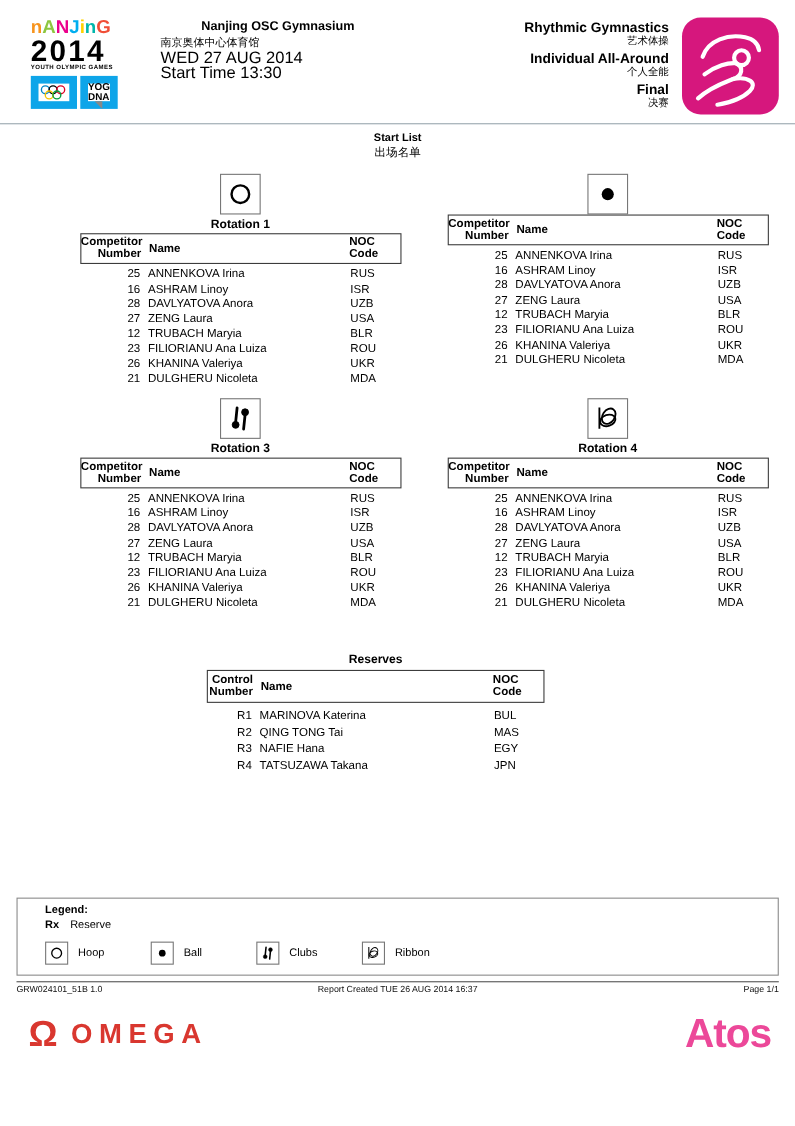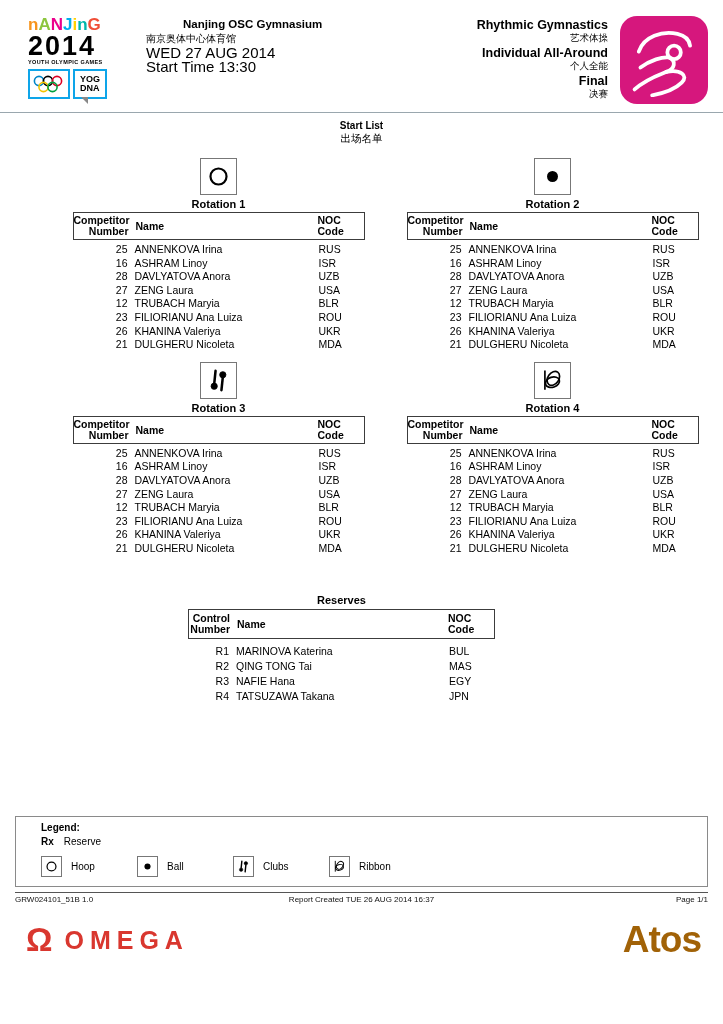--- a/index.html
+++ b/index.html
@@ -10,21 +10,21 @@
     display:flex; flex-direction:column; overflow:hidden; margin:0 auto;
   }
   
   .header { display:flex; align-items:flex-start; padding:16px 15px 6px 28px;
             border-bottom:1px solid #9aa7ae; min-height:113px; }
   .logo-col { width:96px; flex:none; }
   .wordmark { font-weight:bold; font-size:17px; letter-spacing:0; line-height:18px; }
   .logo-year { font-weight:bold; font-size:27px; line-height:25px; letter-spacing:2px; }
   .logo-tagline { font-weight:bold; font-size:5.5px; letter-spacing:.4px; }
   .logo-badges { display:flex; margin-top:4px; gap:3px; }
-  .badge-box { border:2px solid #0ea5e9; background:#fff; display:flex; align-items:center;
+  .badge-box { border:7px solid #0ea5e9; background:#fff; display:flex; align-items:center;
                justify-content:center; height:30px; }
   .rings-box { width:42px; }
   .yog-box { width:34px; font-weight:bold; font-size:9px; line-height:9px; position:relative; }
   .yog-box::after { content:""; position:absolute; left:6px; bottom:-7px; width:0; height:0;
                     border-left:7px solid transparent; border-top:7px solid #888; }
   .venue-col { margin-left:22px; padding-top:2px; }
   .venue-name { font-weight:bold; font-size:11.5px;padding-left:37px; }
   .venue-zh { font-size:10px; margin-top:2px; }
   .date-block { font-size:15px; line-height:14px; }
   .event-col { margin-left:auto; text-align:right; padding-top:2px; margin-right:12px; }
@@ -198,21 +198,20 @@
             <div class="c-noc">MDA</div>
           </div>
         </div>
       </div>
       <div class="rotation-block">
         <div class="apparatus-box">
           <svg width="27" height="27" viewBox="0 0 32 32">
             <circle cx="16" cy="16" r="6.5" fill="#000"></circle>
           </svg>
         </div>
-        <div class="rotation-label">Rotation 2</div>
         <div class="thead">
           <div class="c-num two-line">Competitor
 Number</div>
           <div class="c-name">Name</div>
           <div class="c-noc two-line">NOC
 Code</div>
         </div>
         <div class="tbody">
           <div class="trow">
             <div class="c-num">25</div>
@@ -461,15 +460,15 @@
     <span>GRW024101_51B 1.0</span>
     <span class="f-center">Report Created TUE 26 AUG 2014 16:37</span>
     <span class="f-right">Page 1/1</span>
   </div>
 
   <div class="brand-row">
     <div class="omega" id="omega" style="color: rgb(217, 55, 47);">
       <span class="omega-sym">Ω</span>
       <span class="omega-word">OMEGA</span>
     </div>
-    <div class="atos" id="atos" style="color: #a16207;">Atos</div>
+    <div class="atos" id="atos" style="color: #ec4899;">Atos</div>
   </div>
 </div>
 
 </body></html>

